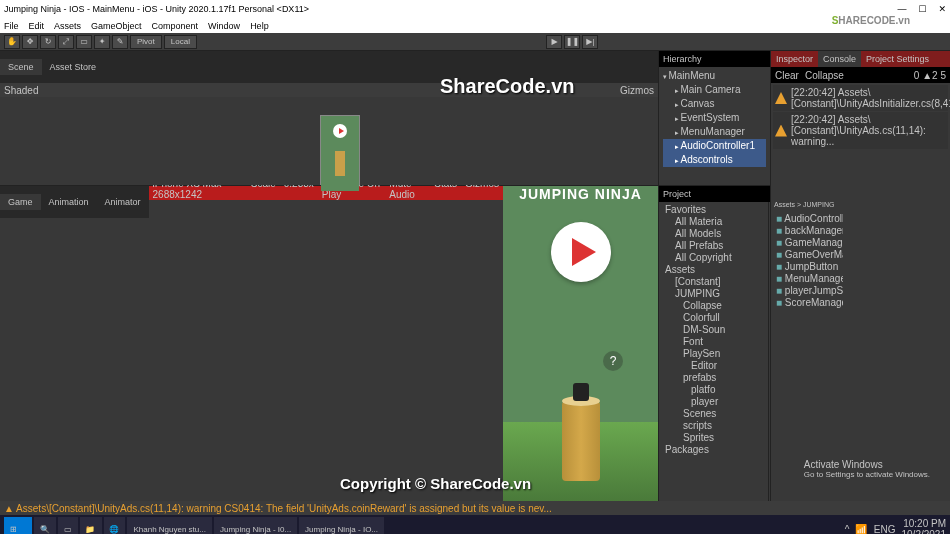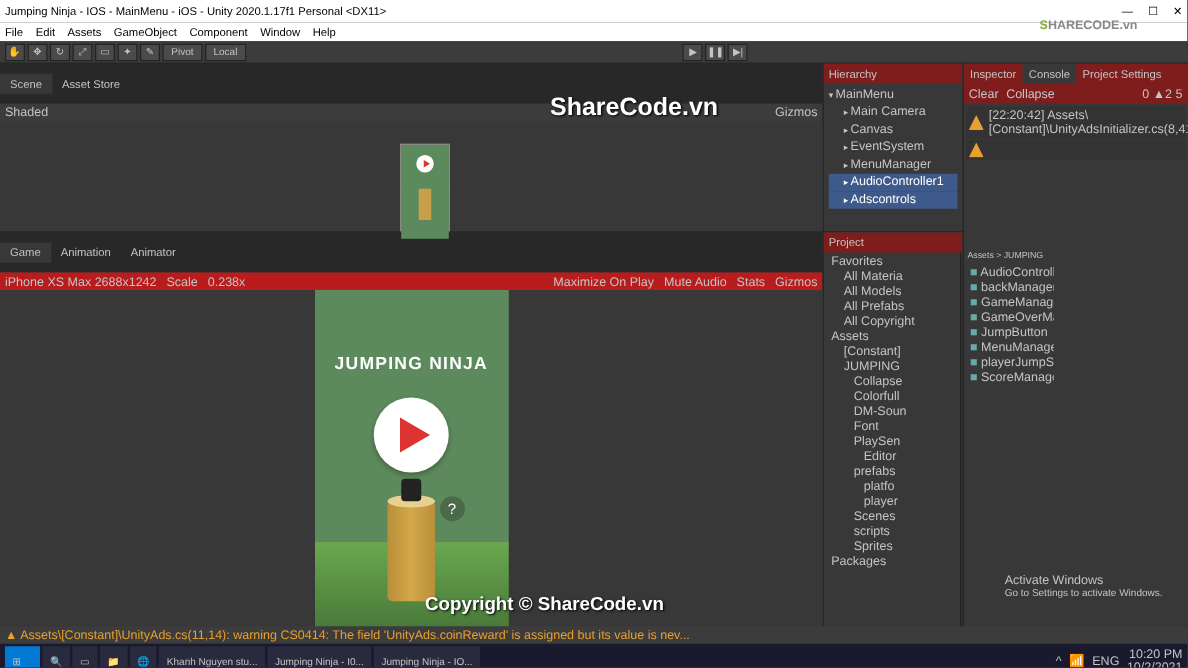--- a/index.html
+++ b/index.html
@@ -20,34 +20,34 @@
 .tab{padding:0 8px;height:16px;display:flex;align-items:center;font-size:9px;cursor:pointer}
 .tab.active{background:#383838}
 .scene-toolbar{height:14px;background:#3c3c3c;display:flex;align-items:center;padding:0 4px;gap:4px;font-size:8px}
 .scene-view{flex:1;background:#383838;position:relative}
 .mini-game{position:absolute;left:320px;top:18px;width:40px;height:70px;background:#5c8a5c;border:1px solid #888}
 .mini-game .top{height:30px;background:#5c8a5c;display:flex;align-items:center;justify-content:center}
 .mini-game .pb{width:14px;height:14px;border-radius:50%;background:#fff;display:flex;align-items:center;justify-content:center}
 .mini-game .pb::after{content:'';border-left:5px solid #d33;border-top:3px solid transparent;border-bottom:3px solid transparent;margin-left:2px}
 .mini-game .bot{height:40px;background:#5c8a5c}
 .mini-game .log{width:10px;height:25px;background:#c9a04a;margin:5px auto 0}
-.game-area{flex:1;display:flex;flex-direction:column}
+.game-area{flex:1;display:flex;flex-direction:row}
 .game-toolbar{height:14px;background:#b91c1c;display:flex;align-items:flex-end;padding:0 4px;gap:8px;font-size:8px;justify-content:space-between}
 .game-view{flex:1;background:#383838;position:relative;display:flex;justify-content:center}
 .game-preview{width:155px;height:100%;background:linear-gradient(#5c8a5c 0%,#5c8a5c 75%,#6aa84f 75%,#4a7a3a 100%);position:relative;display:flex;flex-direction:column;align-items:center}
-.game-title{color:#fff;font-weight:bold;font-size:14px;margin-top:50px;letter-spacing:1px}
+.game-title{color:#fff;font-weight:bold;font-size:14px;letter-spacing:1px}
 .play-big{width:60px;height:60px;border-radius:50%;background:#fff;margin-top:20px;display:flex;align-items:center;justify-content:center;box-shadow:0 2px 4px rgba(0,0,0,0.3)}
 .play-big::after{content:'';border-left:24px solid #d33;border-top:14px solid transparent;border-bottom:14px solid transparent;margin-left:6px}
 .help-btn{width:20px;height:20px;border-radius:50%;background:#4a6a4a;color:#fff;display:flex;align-items:center;justify-content:center;position:absolute;top:165px;right:35px;font-size:12px}
 .log-big{width:38px;height:80px;background:linear-gradient(90deg,#b8903a,#d4a84a,#b8903a);position:absolute;bottom:20px;border-radius:4px}
 .log-top{width:38px;height:10px;background:#e8d090;border-radius:50%;position:absolute;top:-5px}
 .ninja{width:16px;height:18px;position:absolute;top:-18px;left:11px;background:#222;border-radius:3px}
 .right{flex:1;display:flex;flex-direction:column}
 .panel{background:#383838;border-left:1px solid #222}
-.panel-header{height:16px;background:#7f1d1d;display:flex;align-items:center;padding:0 4px;font-size:9px}
+.panel-header{height:16px;background:#000000;display:flex;align-items:center;padding:0 4px;font-size:9px}
 .hierarchy{height:135px;border-bottom:1px solid #222}
 .tree{padding:2px 4px;font-size:8px;line-height:13px}
 .tree-item{padding-left:12px;cursor:pointer}
 .tree-item.root{padding-left:0}
 .tree-item.sel{background:#3d5a8a;color:#fff}
 .tree-item::before{content:'▸ ';font-size:7px}
 .tree-item.open::before{content:'▾ '}
 .project{flex:1;display:flex}
 .proj-tree{width:110px;border-right:1px solid #222;padding:2px;font-size:8px;line-height:12px;overflow:hidden}
 .proj-tree .item{padding-left:8px;cursor:pointer;white-space:nowrap}
@@ -229,20 +229,21 @@
         <div class="spacer"></div>
         <span>0  ▲2  5</span>
       </div>
       <div class="console-area">
         <div class="warn-item">
           <div class="warn-icon"></div>
           <span>[22:20:42] Assets\[Constant]\UnityAdsInitializer.cs(8,41...</span>
         </div>
         <div class="warn-item">
           <div class="warn-icon"></div>
+          <span>[22:20:42] Assets\[Constant]\UnityAds.cs(11,14): warning...</span>
         </div>
       </div>
       <div class="proj-files" style="position:absolute;top:195px;left:770px;width:75px">
         <div style="font-size:7px;padding:2px">Assets &gt; JUMPING</div>
         <div class="file">AudioController</div>
         <div class="file">backManager</div>
         <div class="file">GameManager</div>
         <div class="file">GameOverMan</div>
         <div class="file">JumpButton</div>
         <div class="file">MenuManager</div>

